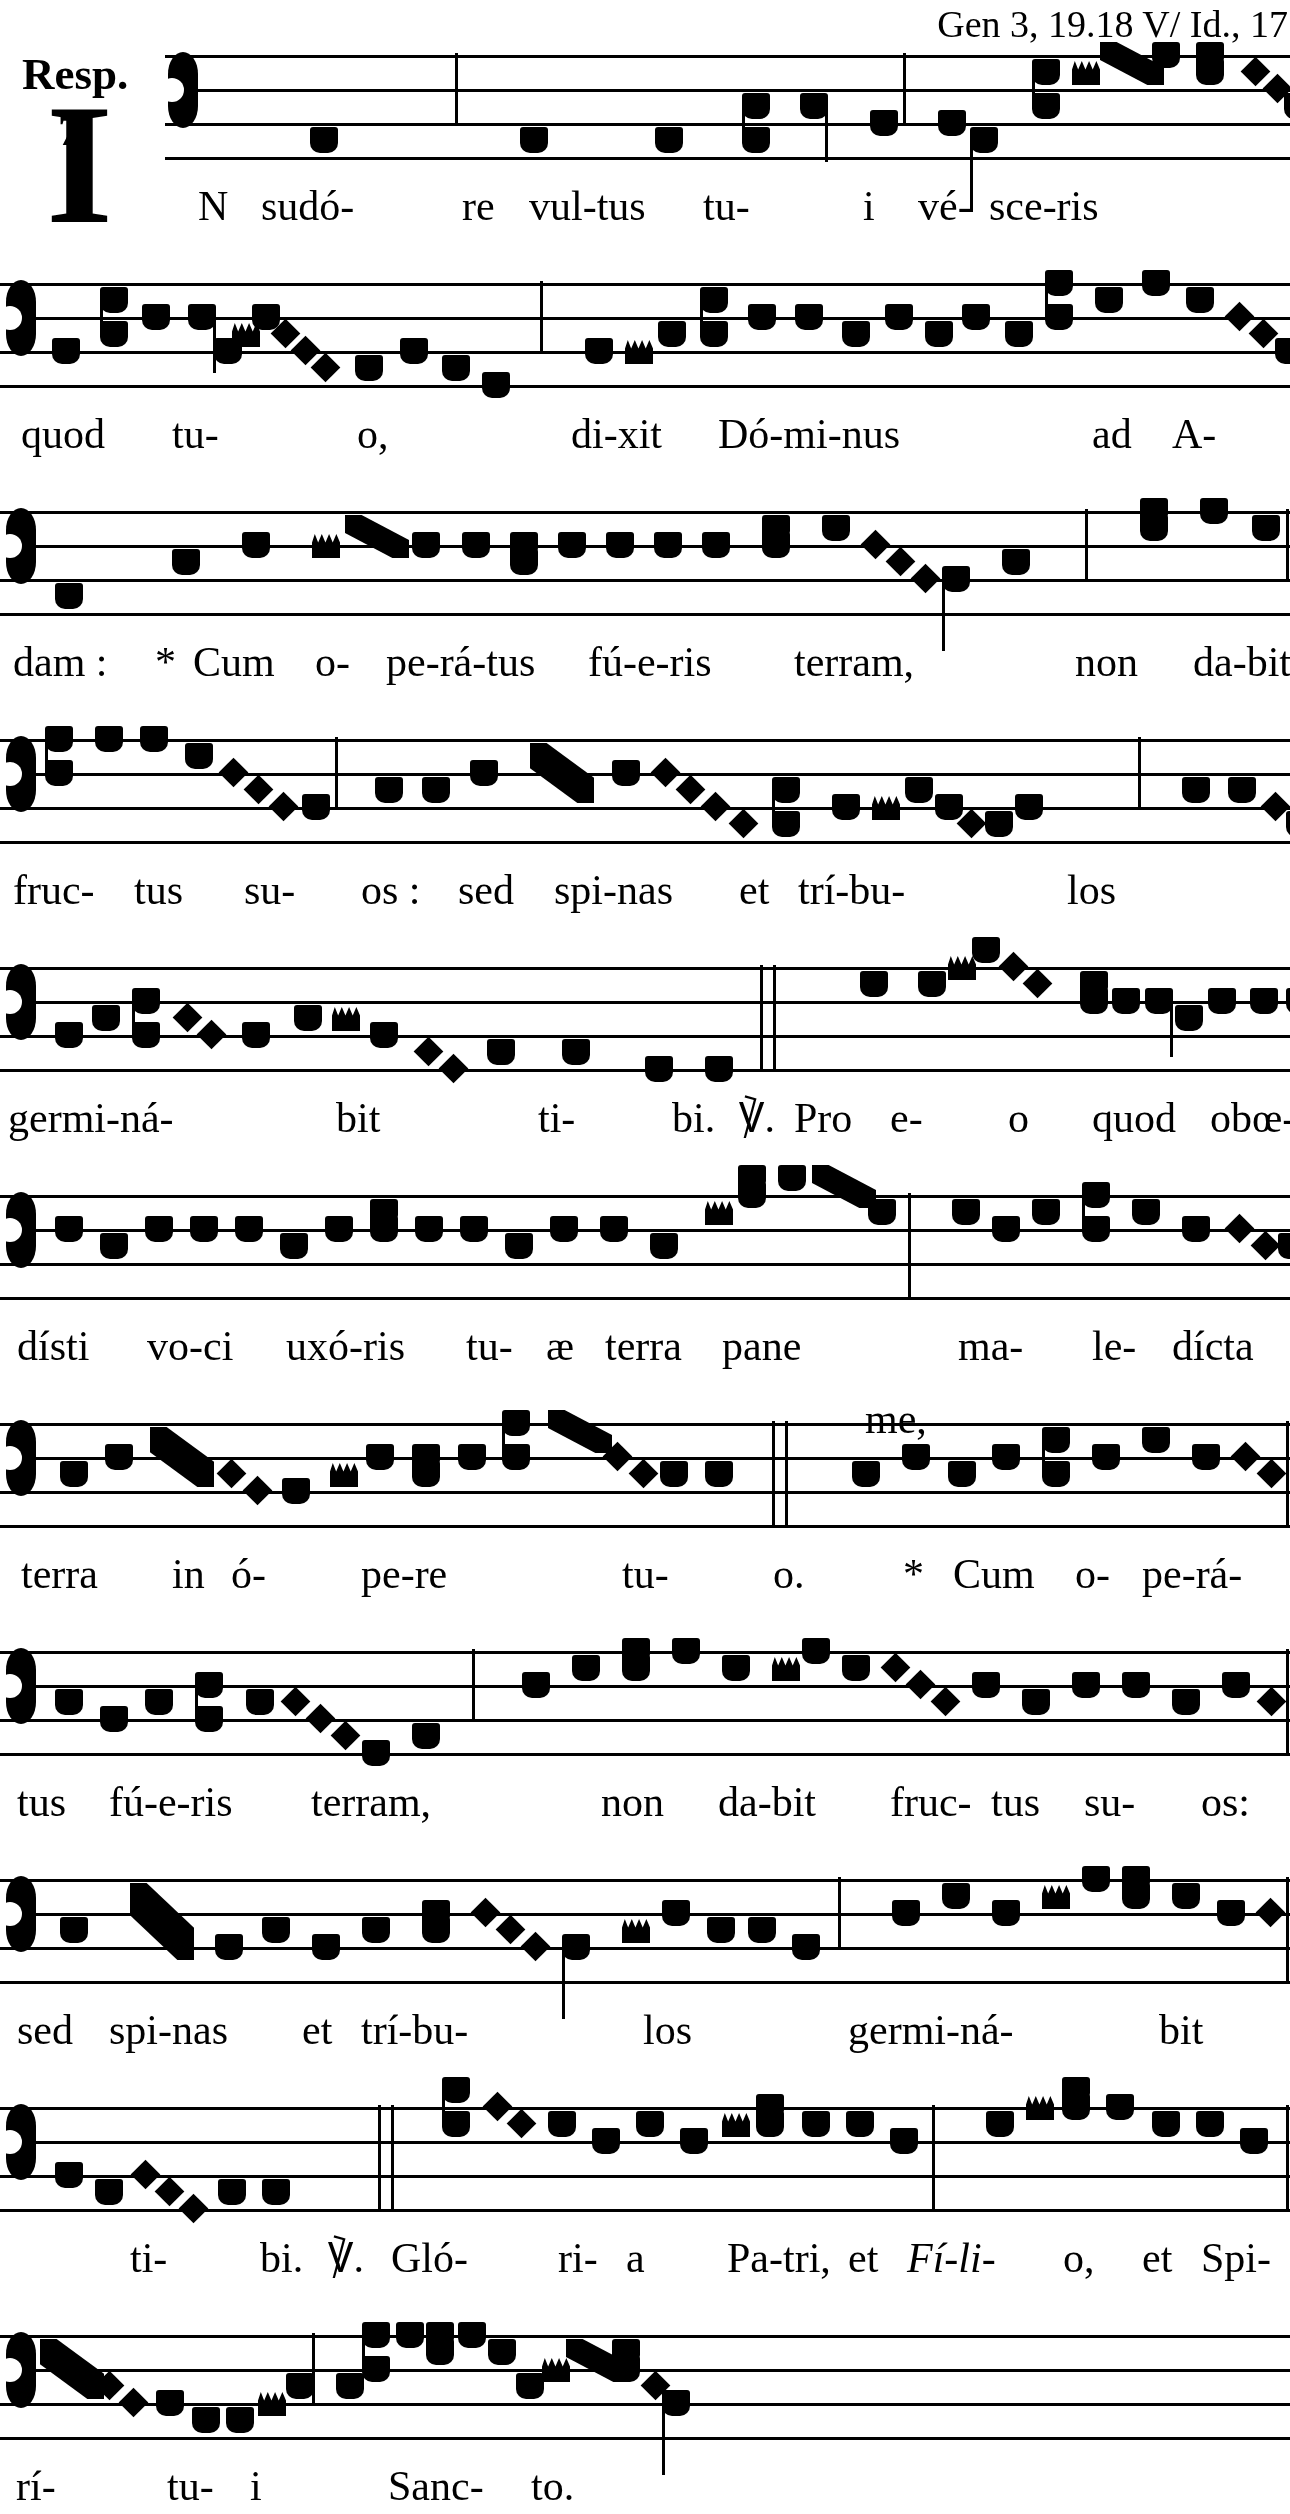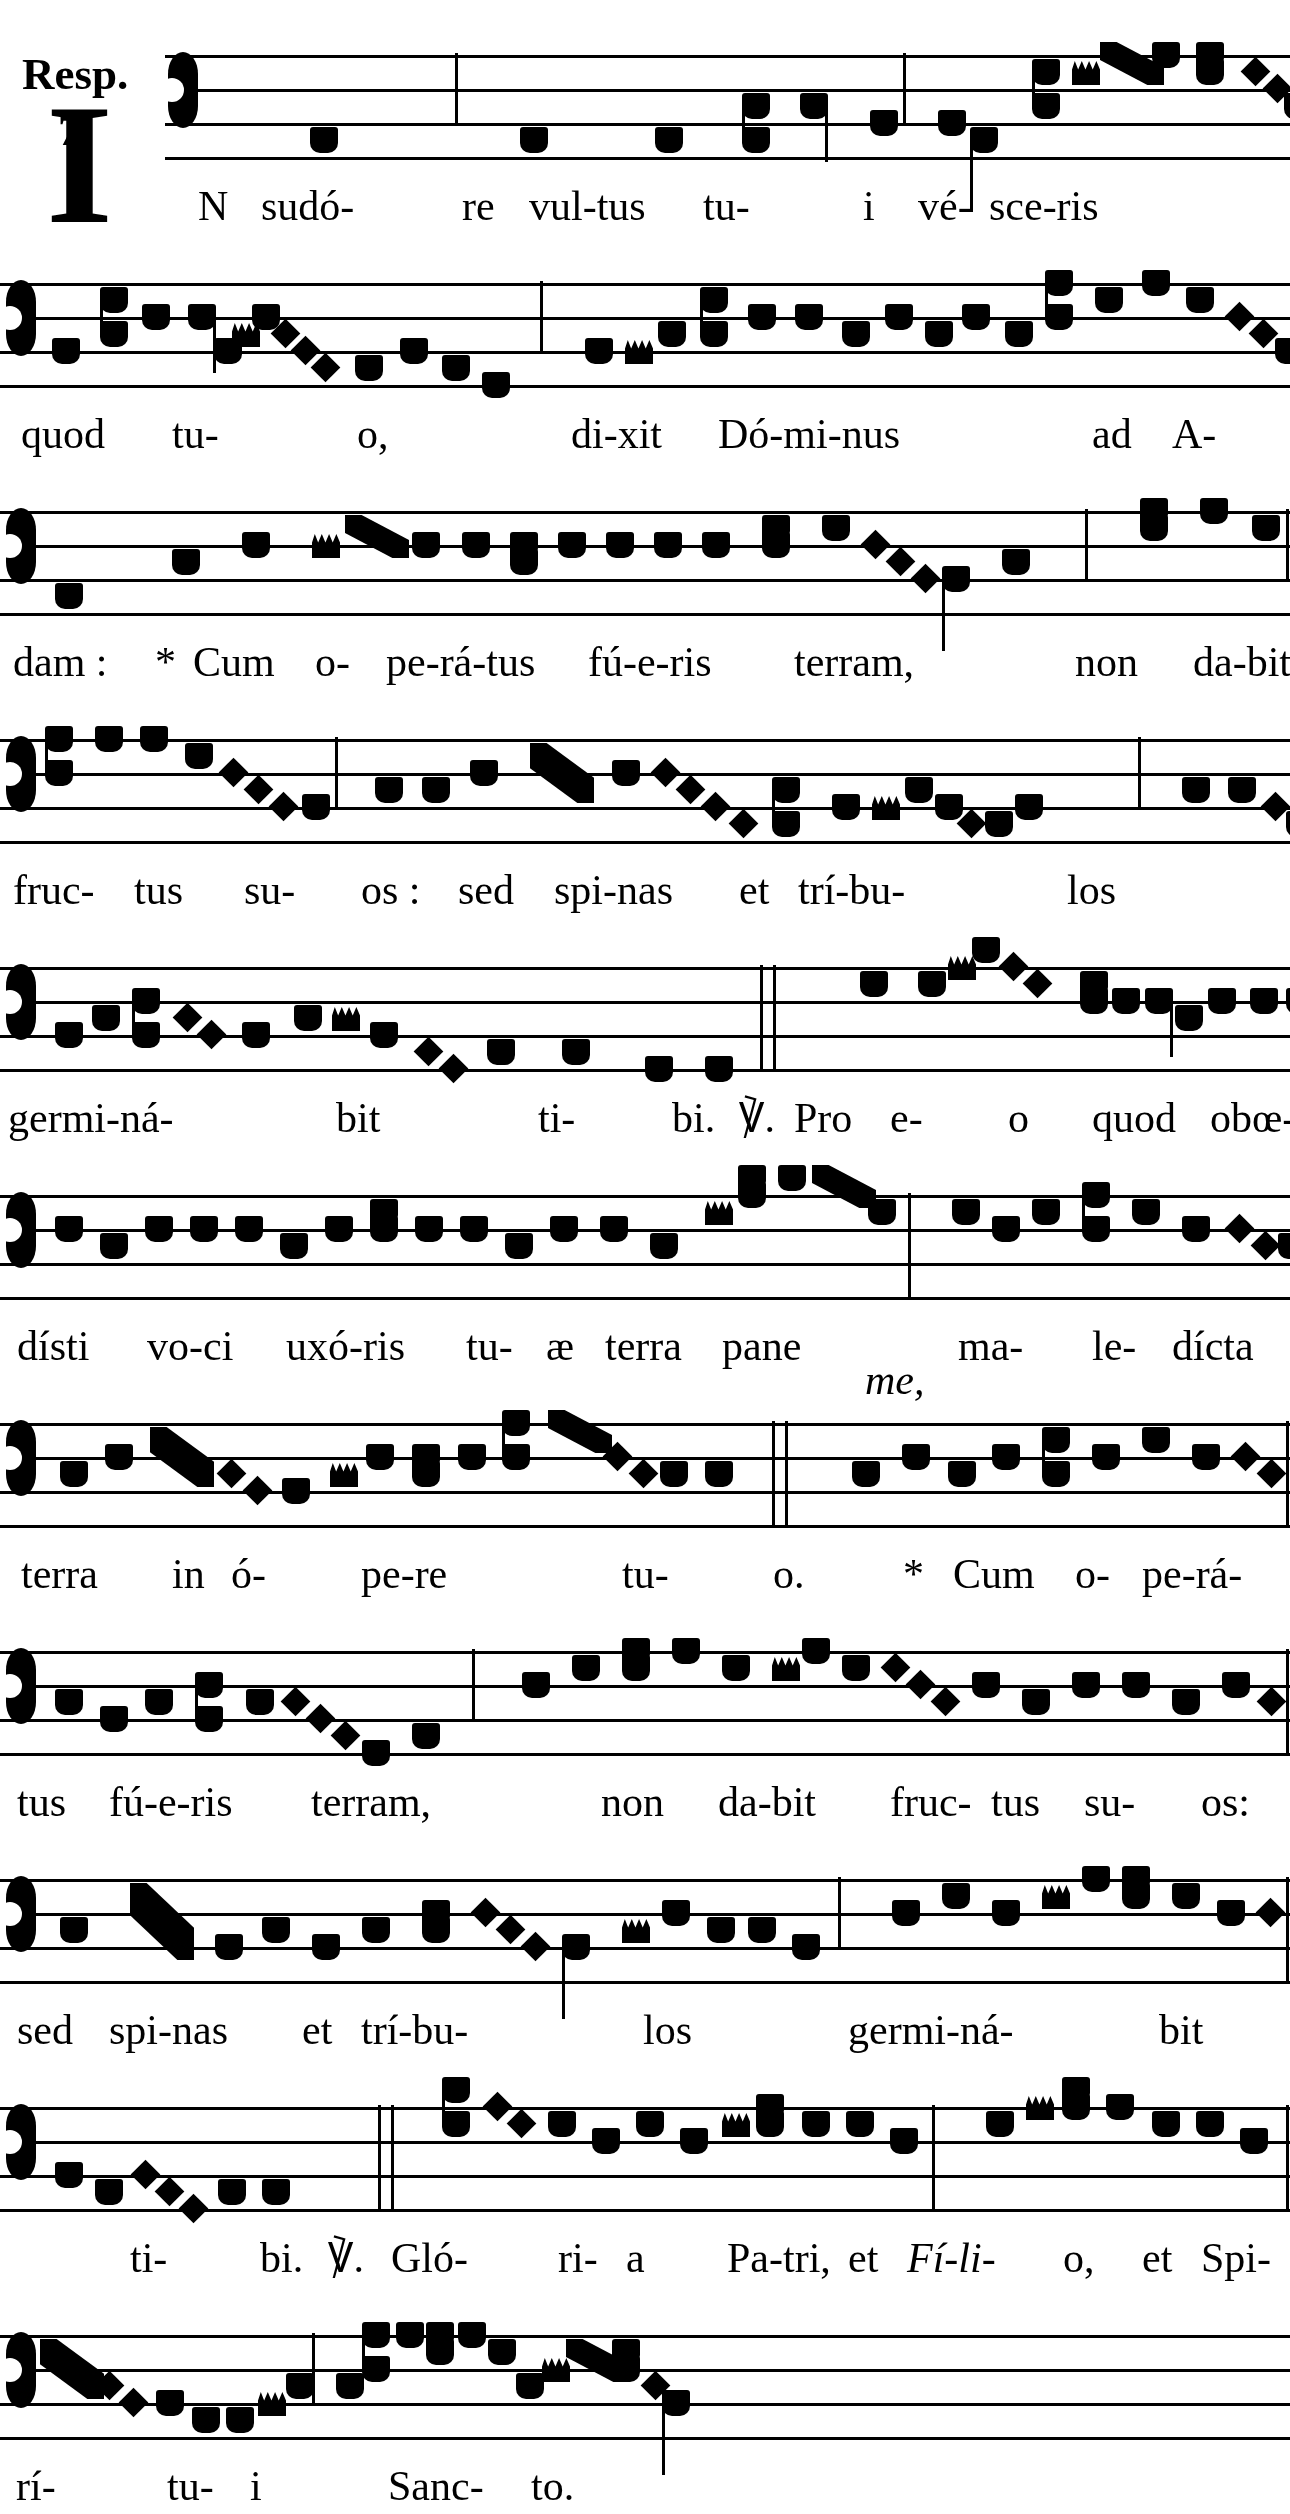--- a/index.html
+++ b/index.html
@@ -21,20 +21,21 @@
   .bar{position:absolute;width:3px;background:#000;}
   .clef{position:absolute;width:30px;height:76px;background:#000;border-radius:15px/22px;}
   .clef .notch{position:absolute;left:-8px;top:50%;margin-top:-12px;width:24px;height:24px;
                background:#fff;border-radius:50%;}
   .syll{position:absolute;font-size:42px;line-height:1;white-space:pre;}
 </style>
 </head>
 <body>
 
 <div class="page">
+  <div class="header">Gen 3, 19.18 V/ Id., 17</div>
   <div class="resp">Resp.</div>
   <div class="mode">7.</div>
   <div class="dropcap">I</div>
   <div id="score">
       <div class="sline" style="left: 165px; top: 55px; width: 1125px; height: 3px;"></div>
       <div class="sline" style="left: 165px; top: 89px; width: 1125px; height: 3px;"></div>
       <div class="sline" style="left: 165px; top: 123px; width: 1125px; height: 3px;"></div>
       <div class="sline" style="left: 165px; top: 157px; width: 1125px; height: 3px;"></div>
       <div class="clef" style="left: 168px; top: 52px;">
         <div class="notch"></div>
@@ -319,21 +320,21 @@
       <div class="diamond" style="left: 1229px; top: 1218px;"></div>
       <div class="diamond" style="left: 1255px; top: 1235px;"></div>
       <div class="punctum" style="left: 1278px; top: 1233px;"></div>
       <div class="syll" style="left: 17px; top: 1325px;">dísti</div>
       <div class="syll" style="left: 147px; top: 1325px;">vo-ci</div>
       <div class="syll" style="left: 286px; top: 1325px;">uxó-ris</div>
       <div class="syll" style="left: 466px; top: 1325px;">tu-</div>
       <div class="syll" style="left: 546px; top: 1325px;">æ</div>
       <div class="syll" style="left: 605px; top: 1325px;">terra</div>
       <div class="syll" style="left: 722px; top: 1325px;">pane</div>
-      <div class="syll" style="left: 865px; top: 1359px; font-style: italic;">me,</div>
+      <div class="syll" style="left: 865px; top: 1398px;">me,</div>
       <div class="syll" style="left: 958px; top: 1325px;">ma-</div>
       <div class="syll" style="left: 1092px; top: 1325px;">le-</div>
       <div class="syll" style="left: 1172px; top: 1325px;">dícta</div>
       <div class="sline" style="left: 0px; top: 1423px; width: 1290px; height: 3px;"></div>
       <div class="sline" style="left: 0px; top: 1457px; width: 1290px; height: 3px;"></div>
       <div class="sline" style="left: 0px; top: 1491px; width: 1290px; height: 3px;"></div>
       <div class="sline" style="left: 0px; top: 1525px; width: 1290px; height: 3px;"></div>
       <div class="clef" style="left: 6px; top: 1420px;">
         <div class="notch"></div>
       </div>

